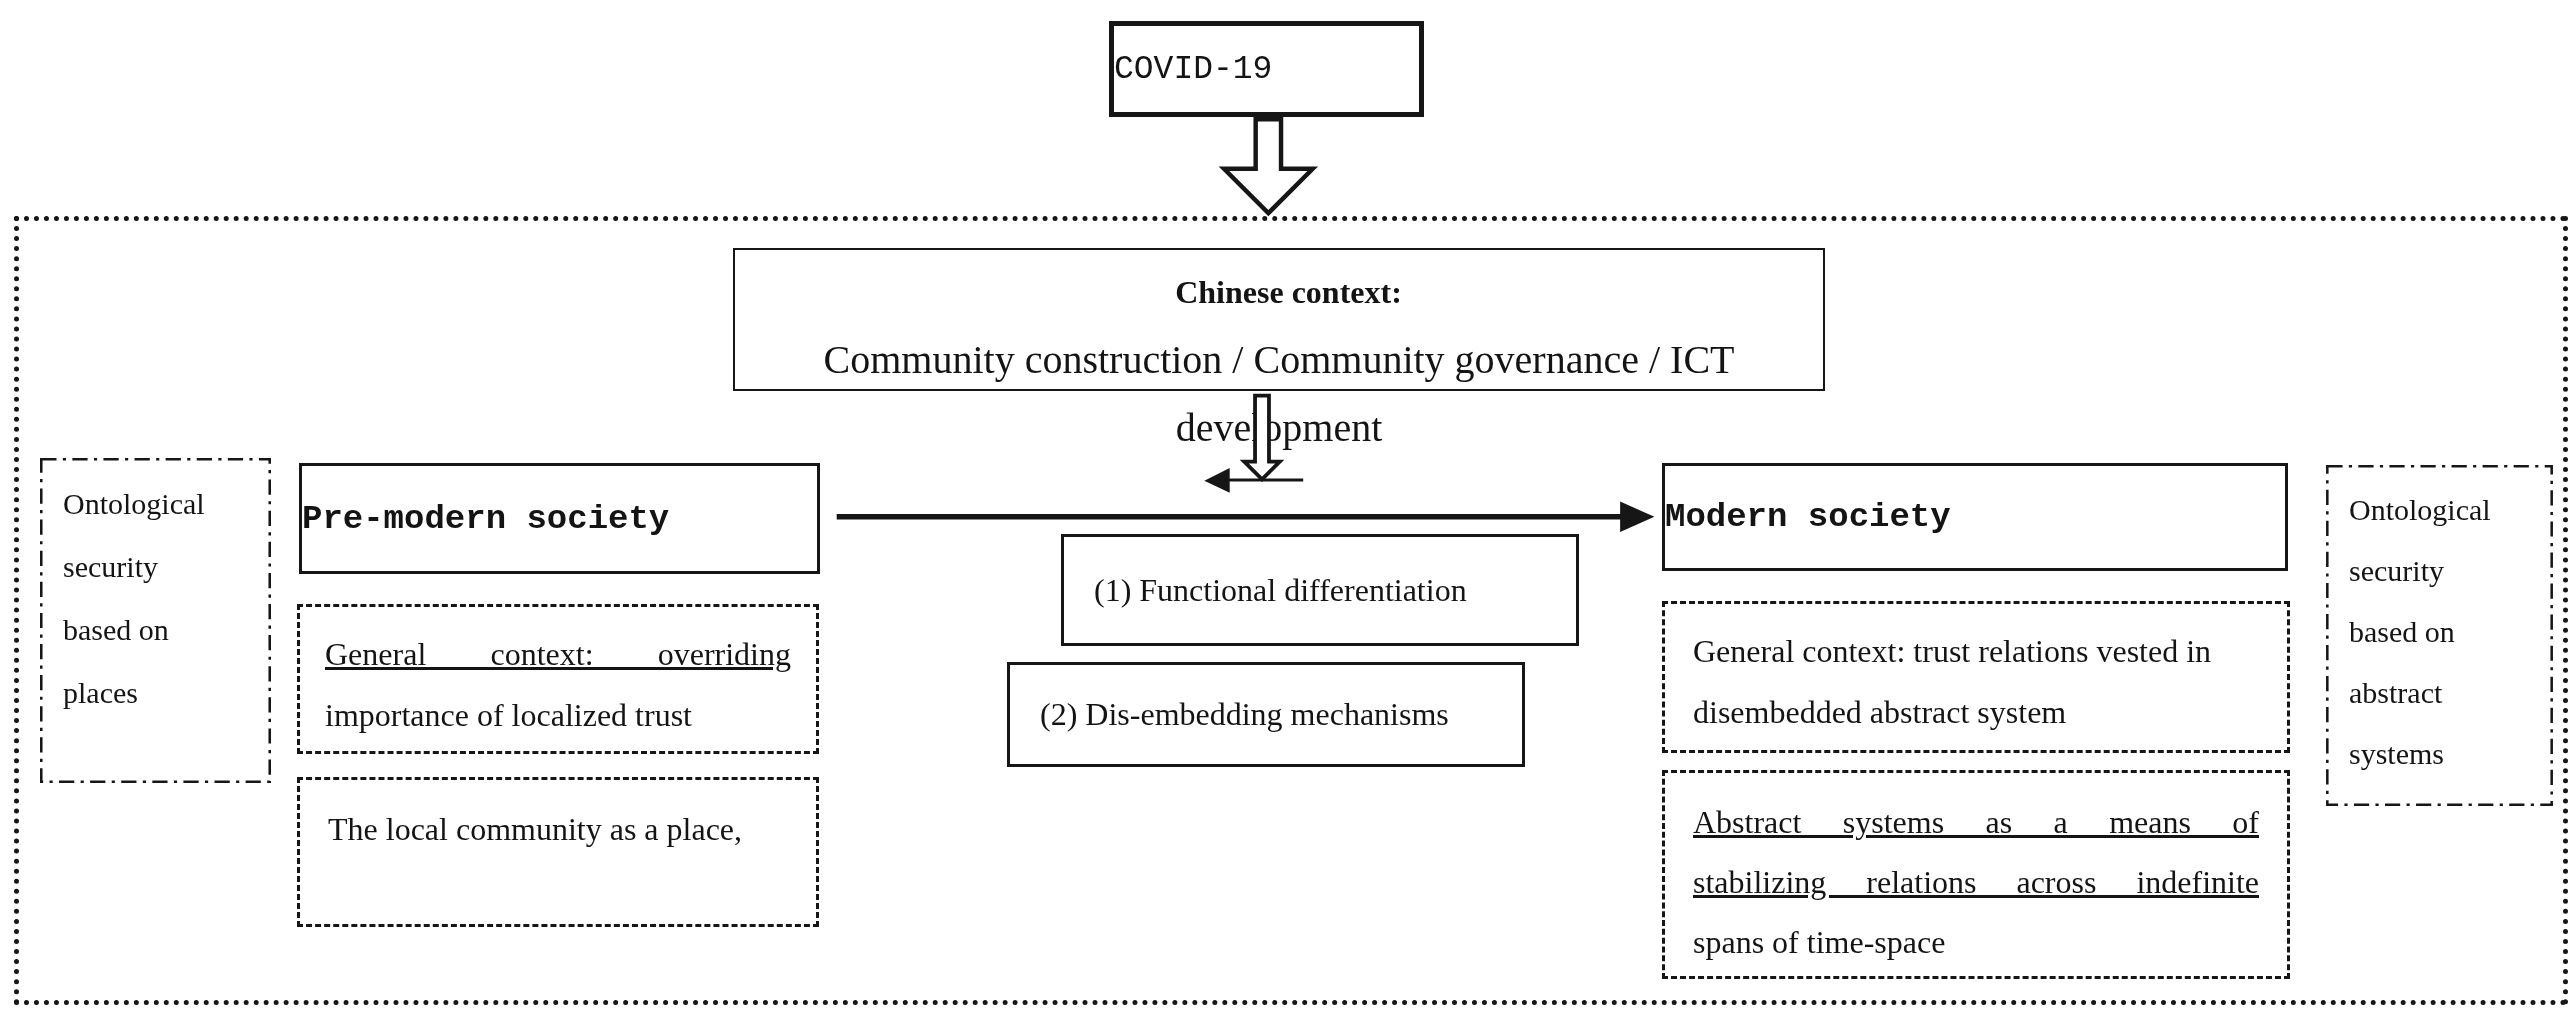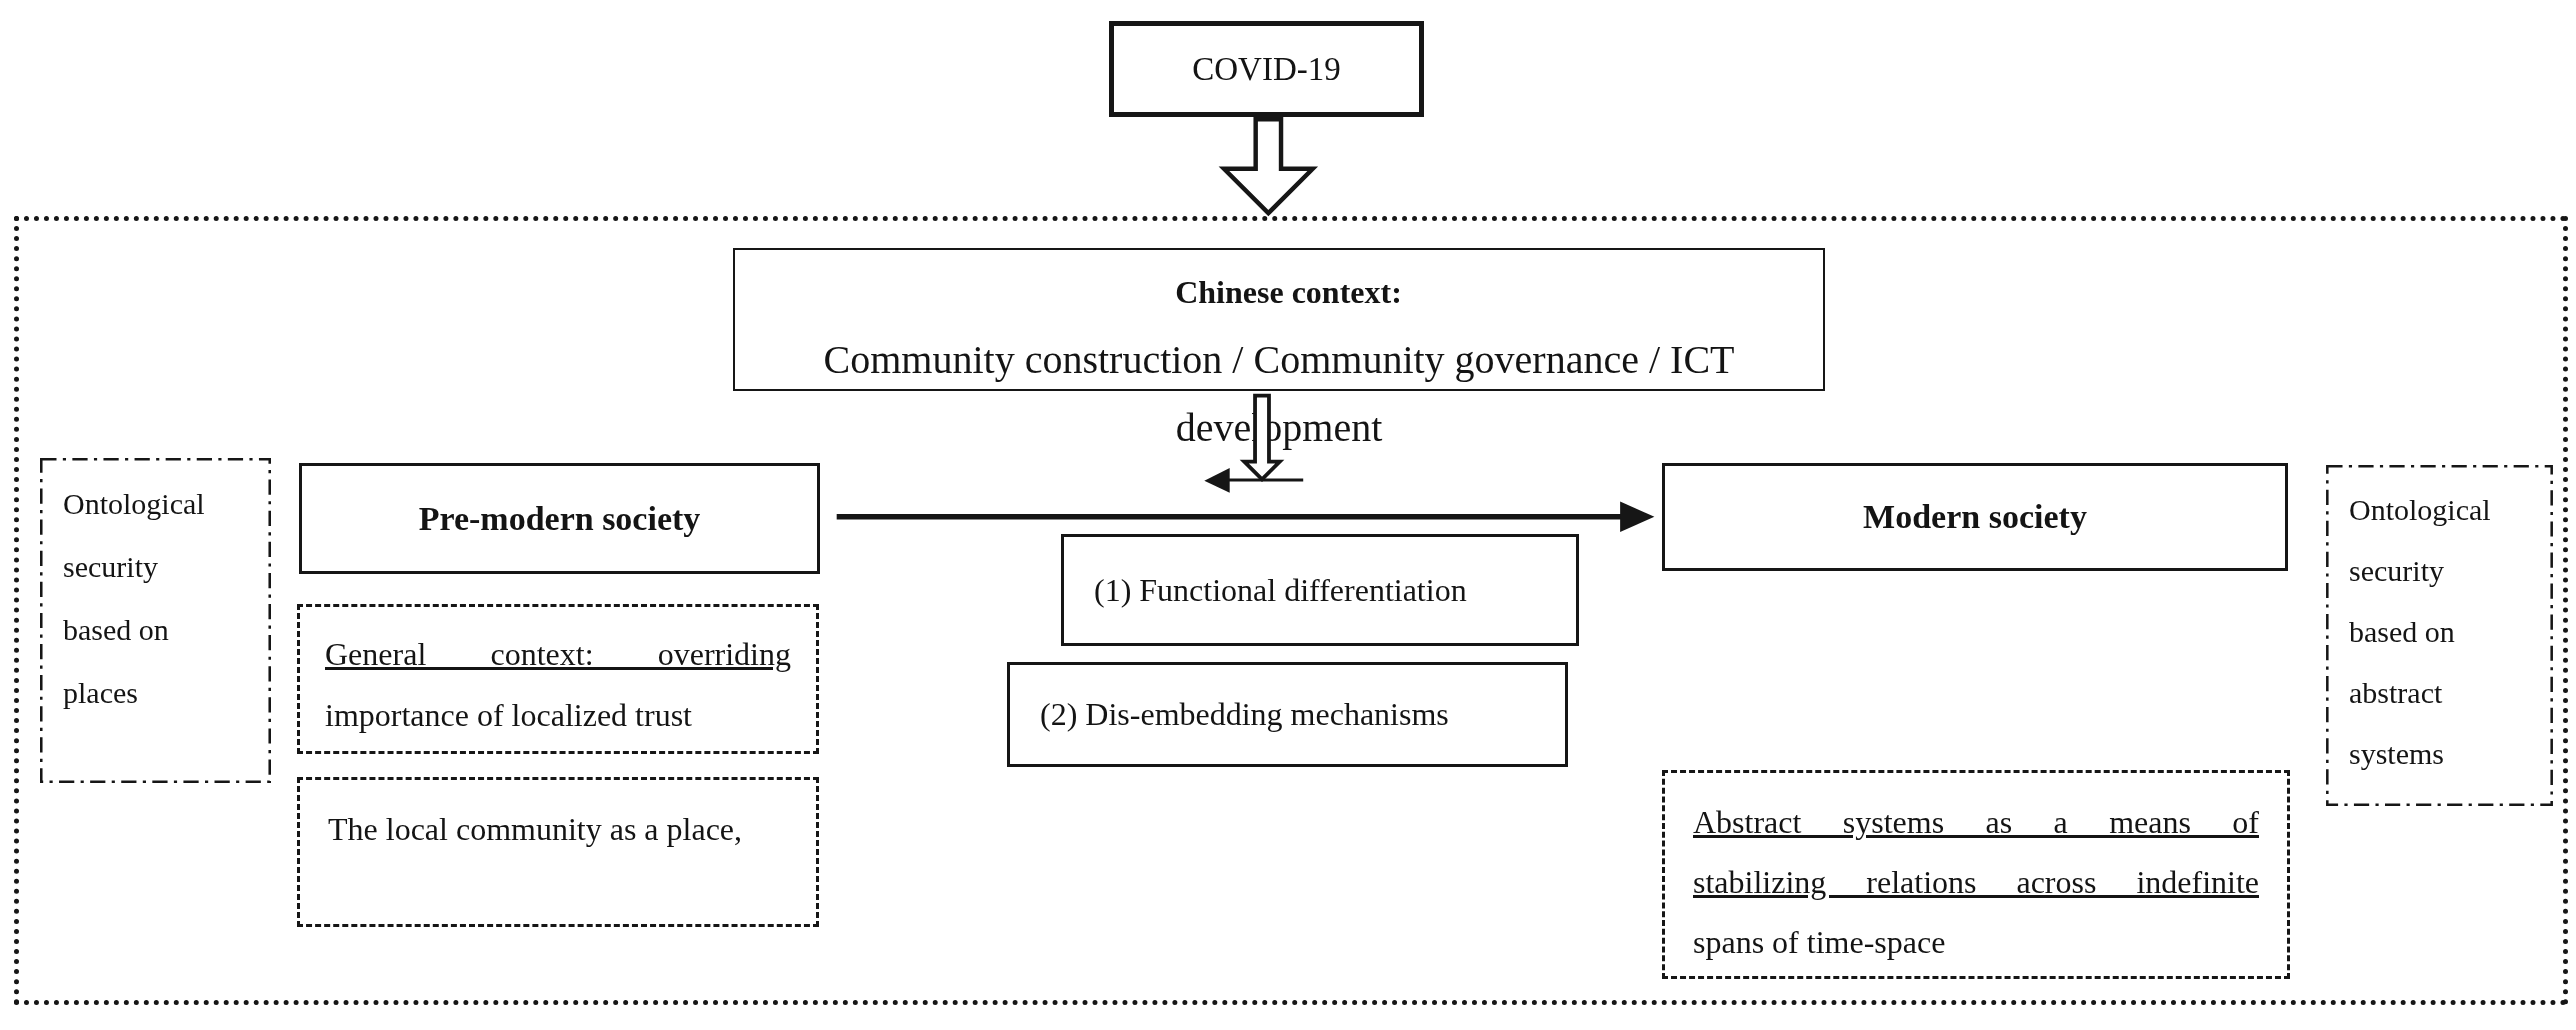--- a/index.html
+++ b/index.html
@@ -5,21 +5,21 @@
   html,body{margin:0;padding:0;background:#ffffff;}
   #canvas{
     position:relative;width:2576px;height:1031px;background:#ffffff;
     font-family:"Liberation Serif","DejaVu Serif",serif;color:#141414;
     overflow:hidden;
   }
   .abs{position:absolute;box-sizing:border-box;}
   .box{position:absolute;box-sizing:border-box;background:#ffffff;}
   .solid{border:3.2px solid #161616;}
   .dashed{border:3.2px dashed #161616;}
-  .center{display:flex;align-items:center;justify-content:center;}
+  .center{display:flex;align-items:center;font-family:Liberation Mono, monospace;}
   .bold{font-weight:bold;}
   .body-text{font-size:32px;line-height:61px;}
   .jline{text-align:justify;text-align-last:justify;text-decoration:underline;}
   .note-text{font-size:30px;}
   #outer-frame{
     position:absolute;left:14px;top:216px;width:2554px;height:789px;
     border:5px dotted #161616;box-sizing:border-box;background:transparent;
   }
   #covid-box{left:1109px;top:21px;width:315px;height:96px;border-width:5px;font-size:33px;}
   #context-box{left:733px;top:248px;width:1092px;height:143px;border-width:2.5px;
@@ -31,21 +31,21 @@
   .ddsvg{position:absolute;left:0;top:0;}
   .note-lines{position:absolute;left:23px;top:14px;right:6.3px;}
   #left-note .note-lines div{line-height:63px;}
   #right-note .note-lines div{line-height:61px;}
   #premodern-box{left:299px;top:463px;width:521px;height:111px;font-size:34px;}
   #modern-box{left:1662px;top:463px;width:626px;height:108px;border-width:3.8px;font-size:34px;}
   #premodern-general{left:297px;top:604px;width:522px;height:150px;padding:16.5px 25px 0 25px;}
   #local-community{left:297px;top:777px;width:522px;height:150px;padding:19px 25px 0 28px;}
   #mech-1{left:1061px;top:534px;width:518px;height:112px;padding-left:30px;
     display:flex;align-items:center;font-size:32px;}
-  #mech-2{left:1007px;top:662px;width:561px;height:105px;padding-left:30px;
+  #mech-2{left:1007px;top:662px;width:518px;height:105px;padding-left:30px;
     display:flex;align-items:center;font-size:32px;}
   #modern-general{left:1662px;top:601px;width:628px;height:152px;padding:16.5px 28px 0 28px;}
   #abstract-systems{left:1662px;top:770px;width:628px;height:209px;padding:19px 28px 0 28px;}
   #abstract-systems div{line-height:60px;font-size:32px;}
   #arrow-layer{position:absolute;left:0;top:0;pointer-events:none;}
 </style>
 </head>
 <body>
 
 <div id="canvas">
@@ -90,20 +90,24 @@
     <span>(1) Functional differentiation</span>
   </div>
   <div id="mech-2" class="box solid">
     <span>(2) Dis-embedding mechanisms</span>
   </div>
 
   <div id="modern-box" class="box solid center bold">
     <span>Modern society</span>
   </div>
 
+  <div id="modern-general" class="box dashed body-text">
+    <div>General context: trust relations vested in</div>
+    <div>disembedded abstract system</div>
+  </div>
 
   <div id="abstract-systems" class="box dashed">
     <div class="jline">Abstract systems as a means of</div>
     <div class="jline">stabilizing relations across indefinite</div>
     <div>spans of time-space</div>
   </div>
 
   <div id="right-note" class="abs">
     <svg class="ddsvg" width="227" height="341" viewBox="0 0 358 538">
       <rect x="2" y="2" width="354" height="534" fill="none" stroke="#161616" stroke-width="4" stroke-dasharray="24 10 5 10"></rect>

